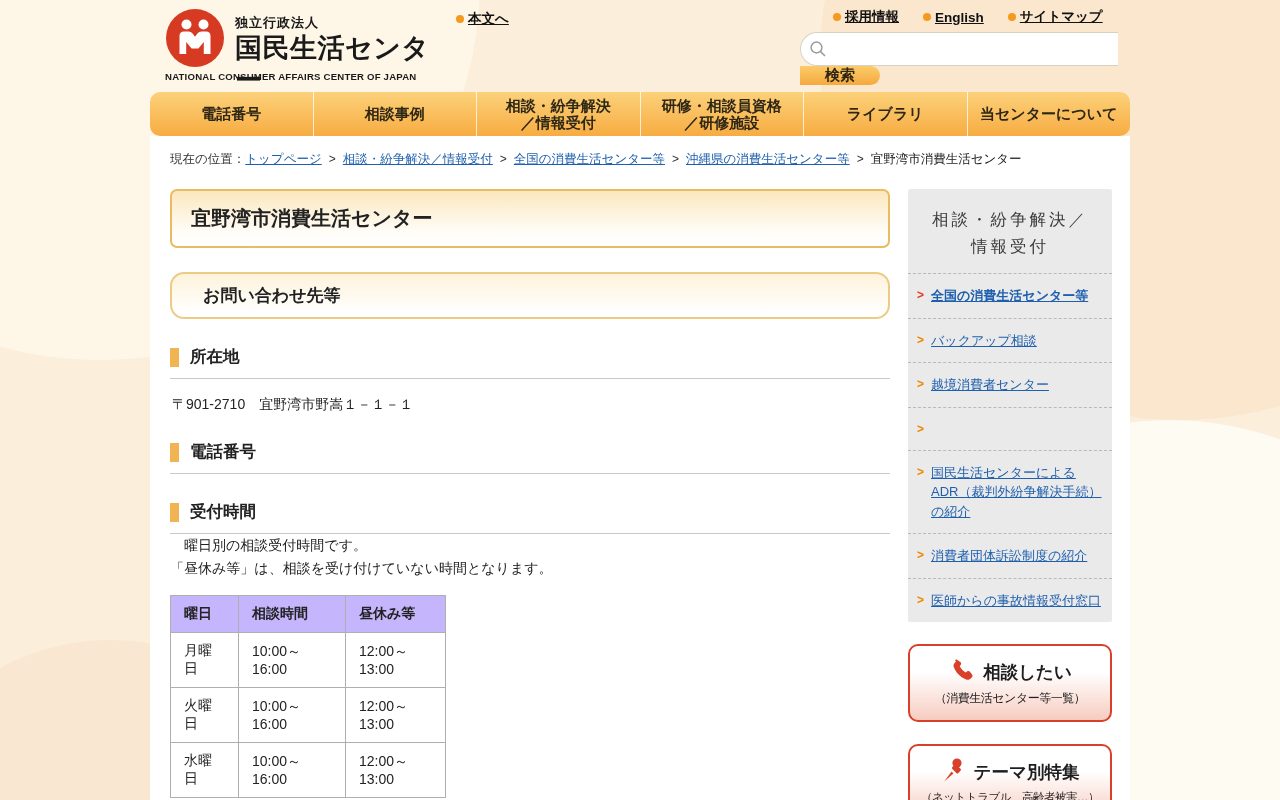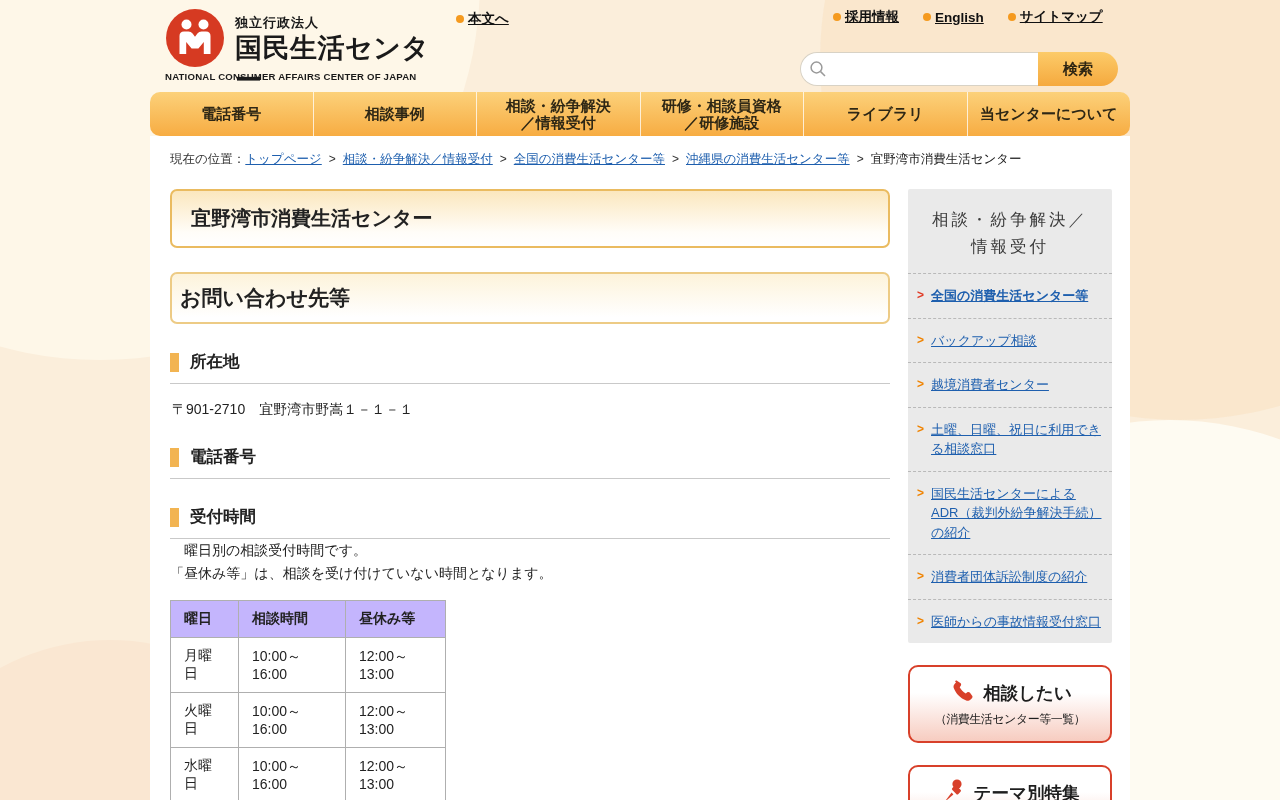--- a/index.html
+++ b/index.html
@@ -24,21 +24,21 @@
   .logo-jp { position:absolute; left:70px; top:6px; }
   .logo-prefix { font-size:13px; font-weight:bold; color:#1A1A1A; letter-spacing:1px; }
   .logo-name { font-size:27px; font-weight:bold; color:#1A1A1A; letter-spacing:0.5px; line-height:1.2; }
   .logo-en { position:absolute; left:0px; top:64px; font-size:9.6px; font-weight:bold; color:#1A1A1A; letter-spacing:0.2px; white-space:nowrap; }
 
   .bullet-link { display:inline-flex; align-items:center; gap:4px; font-size:13.5px; font-weight:bold; color:#111; text-decoration:underline; cursor:pointer; white-space:nowrap; }
   .bullet-link .dot { width:8px; height:8px; border-radius:50%; background:#F59A1E; display:inline-block; flex:0 0 auto; }
   .skip-link { position:absolute; left:456px; top:10px; }
   .top-links { position:absolute; left:833px; top:8px; display:flex; gap:24px; }
 
-  .searchbar { position:absolute; left:800px; top:52px; width:318px; height:22px; display:flex; }
+  .searchbar { position:absolute; left:800px; top:32px; width:318px; height:22px; display:flex;flex-direction:column; }
   .search-field { position:relative; flex:1; }
   .search-field input {
     width:100%; height:34px; border:1px solid #D8D2C5; border-right:none;
     border-radius:17px 0 0 17px; padding:0 10px 0 32px; font-size:13px; outline:none;
     background:#FFFFFF;
   }
   .search-mag { position:absolute; left:9px; top:8px; }
   .search-btn {
     width:80px; height:34px; border:none; border-radius:0 17px 17px 0;
     background:linear-gradient(#FCCB69,#F5A93E); font-weight:bold; font-size:15px; color:#2E2512;
@@ -68,23 +68,23 @@
   .main-row { display:flex; padding:0 18px 0 20px; align-items:flex-start; }
   .left-col { width:720px; }
   .right-col { width:204px; margin-left:18px; }
 
   .page-title-box {
     margin-top:13px; border:2px solid #EABB60; border-radius:7px;
     background:linear-gradient(#FBE7BE 0%, #FFFDF8 75%, #FFFFFF 100%);
     padding:14px 19px; font-size:20px; font-weight:bold; color:#222;
   }
   .section-title-box {
-    margin-top:24px; border:2px solid #EDCB85; border-radius:7px;
+    margin-top:24px; border:2px solid #EDCB85; border-radius:14px;
     background:linear-gradient(#FDF3DB 0%, #FFFFFF 90%);
-    padding:10px 8px; font-size:21px; font-weight:bold; color:#222;
+    padding:10px 31px; font-size:17px; font-weight:bold; color:#222;
   }
   .sub-heading {
     margin-top:27px; display:flex; align-items:center; gap:11px;
     border-bottom:1px solid #C9C9C9; padding-bottom:10px;
   }
   .sub-heading .bar { width:9px; height:19px; background:#F2B452; flex:0 0 auto; }
   .sub-heading .txt { font-size:16.5px; font-weight:bold; color:#222; }
   .section-body { margin:17px 0 6px 2px; font-size:14px; color:#222; }
   .hours-note { font-size:14px; line-height:1.65; color:#222; white-space:pre-line; }
 
@@ -267,21 +267,20 @@
           <li class="side-item">
             <span class="arrow">&gt;</span>
             <a>バックアップ相談</a>
           </li>
           <li class="side-item">
             <span class="arrow">&gt;</span>
             <a>越境消費者センター</a>
           </li>
           <li class="side-item">
             <span class="arrow">&gt;</span>
-            <a>土曜、日曜、祝日に利用できる相談窓口</a>
           </li>
           <li class="side-item">
             <span class="arrow">&gt;</span>
             <a>国民生活センターによるADR（裁判外紛争解決手続）の紹介</a>
           </li>
           <li class="side-item">
             <span class="arrow">&gt;</span>
             <a>消費者団体訴訟制度の紹介</a>
           </li>
           <li class="side-item">

